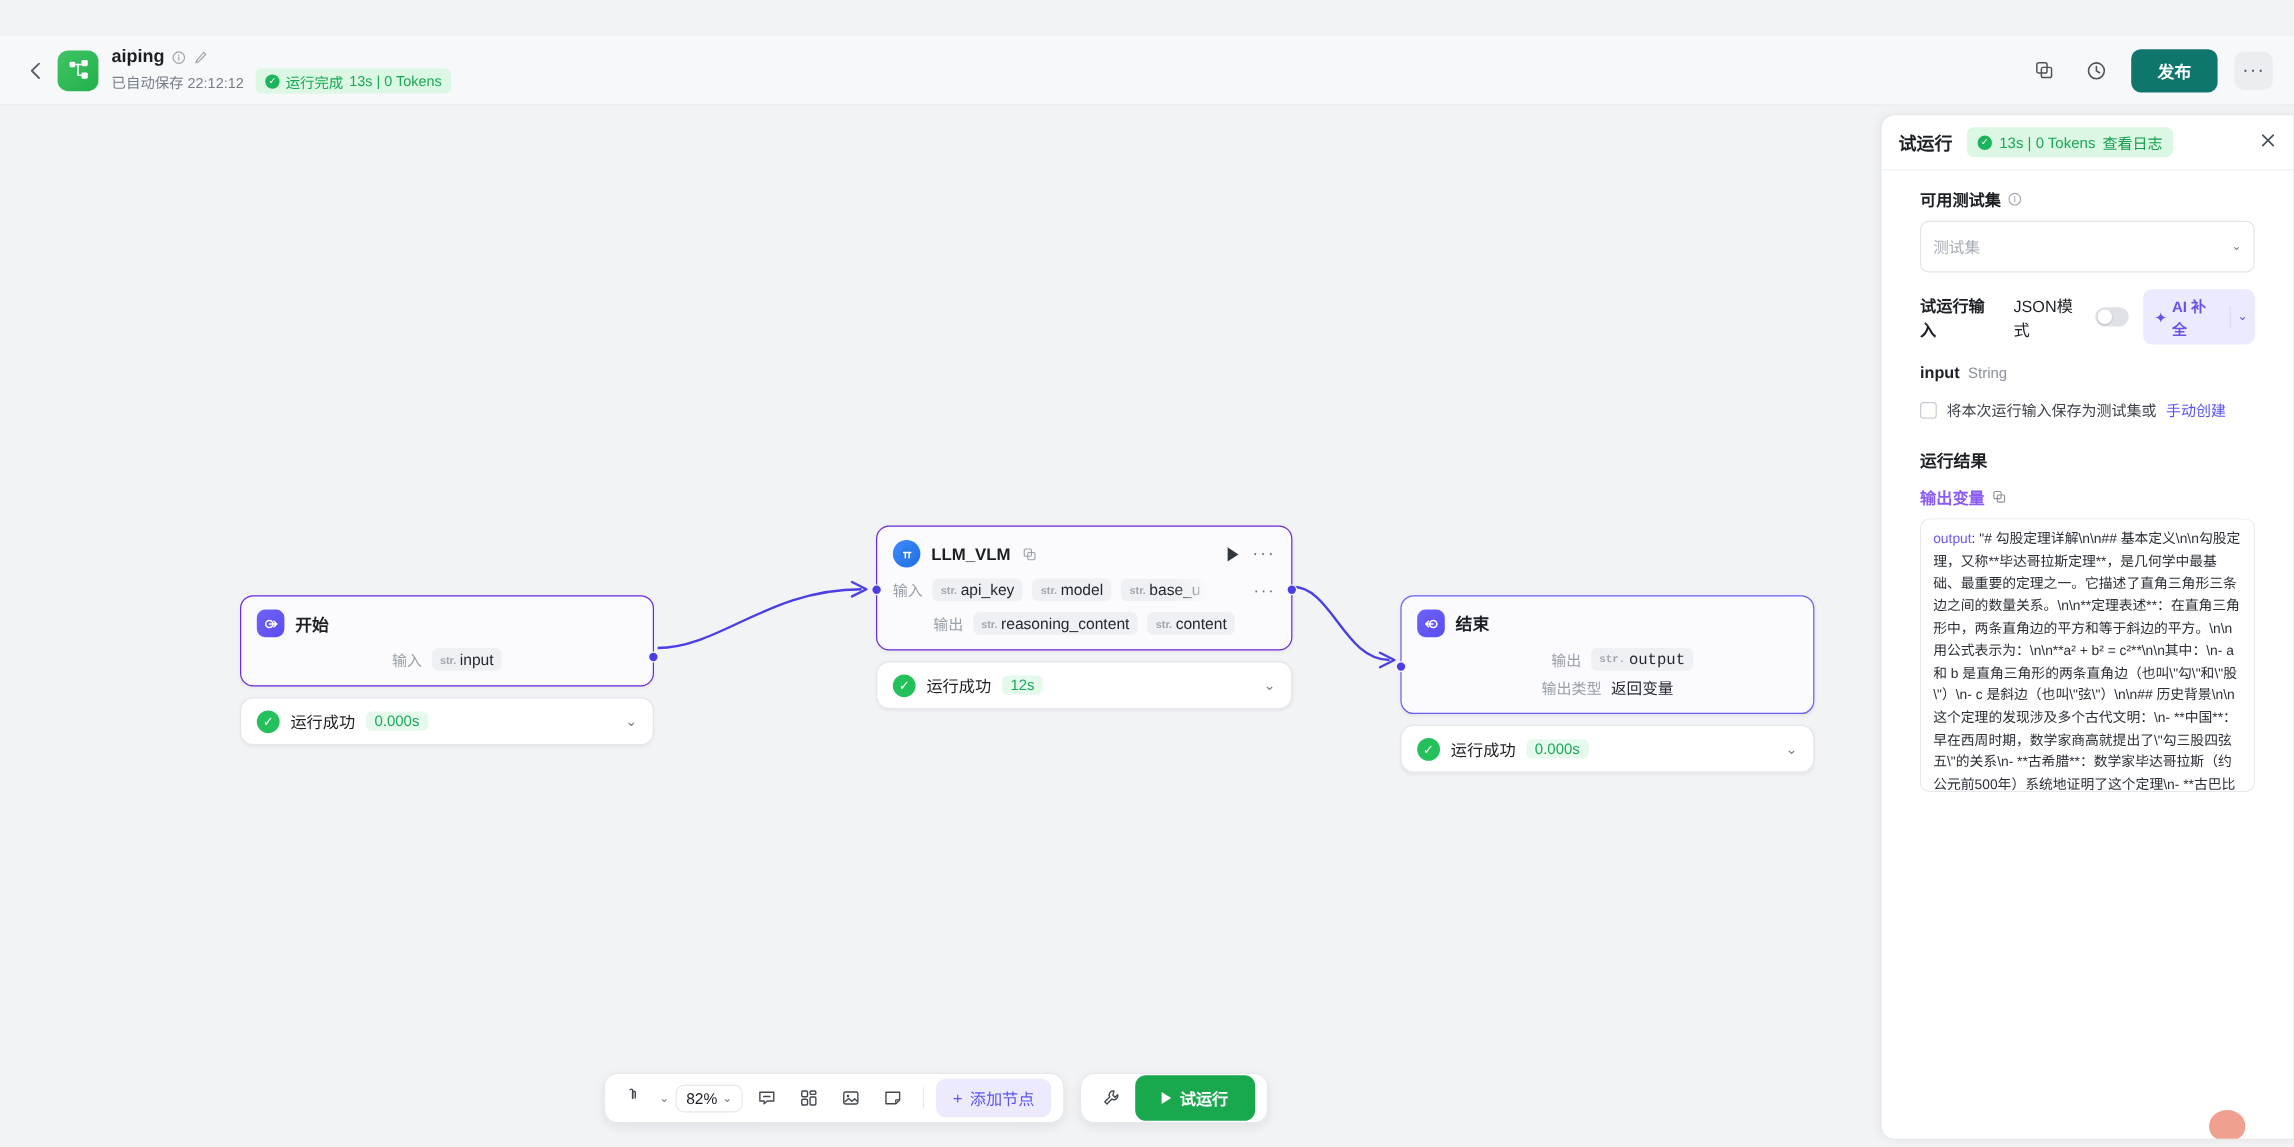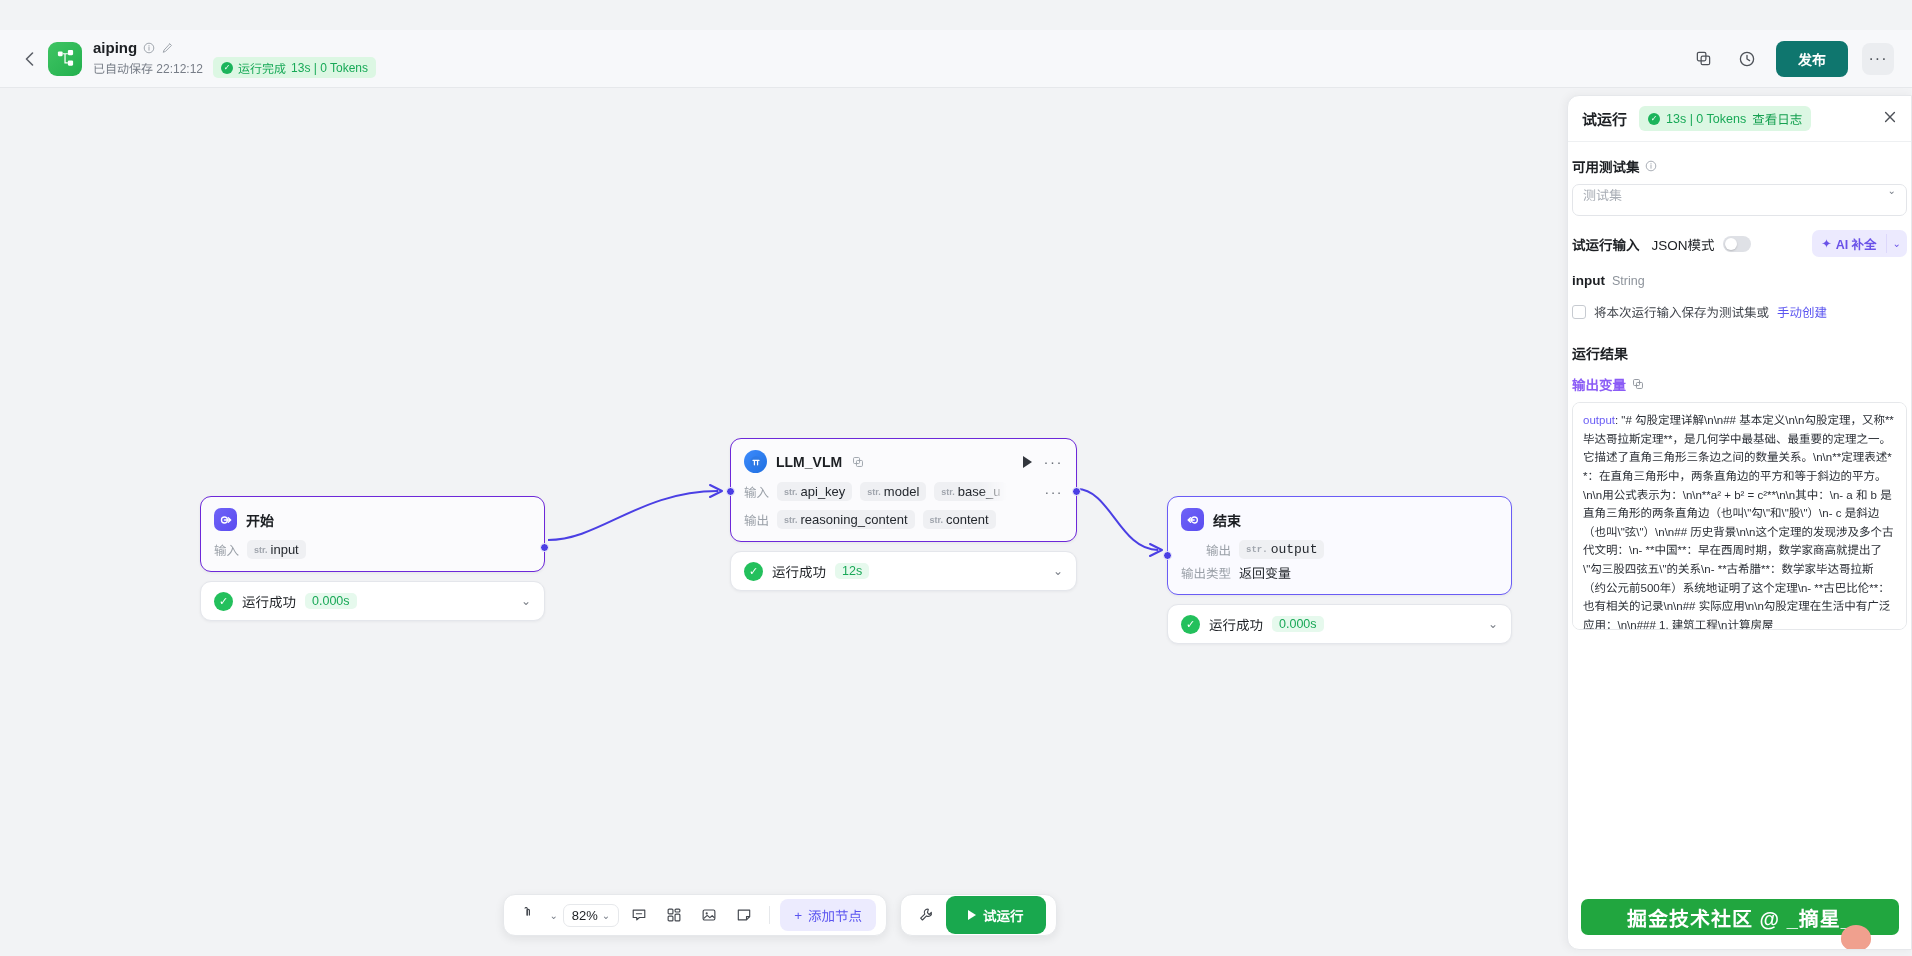--- a/index.html
+++ b/index.html
@@ -90,21 +90,21 @@
   .ico-end { background: linear-gradient(135deg,#6f63f7,#5a4cf0); }
   .ico-llm { background: linear-gradient(135deg,#3d8bfd,#1f6fe0); border-radius: 50%; }
   .node-title { font-size: 14px; font-weight: 600; color: #1c1f23; }
   .node-head-right { margin-left: auto; display: flex; align-items: center; gap: 12px; }
   .play-tri {
     width: 0; height: 0; border-left: 9px solid #32363d;
     border-top: 6px solid transparent; border-bottom: 6px solid transparent; cursor: pointer;
   }
   .dots3 { color: #6b7079; font-size: 15px; letter-spacing: 1.5px; cursor: pointer; line-height: 1; }
 
-  .node-row { display: flex; align-items: center; gap: 8px; margin-top: 9px; }
+  .node-row { display: flex; align-items: center; gap: 8px; margin-top: 9px; justify-content: center; }
   .row-label { font-size: 12.5px; color: #9aa0a8; flex: 0 0 auto; }
   .var-pill {
     display: inline-flex; align-items: baseline; gap: 3px;
     background: #eff0f3; border-radius: 5px; padding: 2px 7px;
     font-size: 13px; color: #24282e; max-width: 100%;
   }
   .var-pill .t { font-size: 9px; color: #a0a5ad; font-weight: 600; transform: translateY(-1px); }
   .var-pill.fade { -webkit-mask-image: linear-gradient(to right,#000 62%,transparent 100%);
                    mask-image: linear-gradient(to right,#000 62%,transparent 100%); }
   .row-dots { margin-left: auto; color: #6b7079; font-size: 14px; letter-spacing: 1.5px; cursor: pointer; }
@@ -177,27 +177,27 @@
     border-bottom: 1px solid #eef0f2;
   }
   .panel-title { font-size: 15px; font-weight: 600; color: #1c1f23; }
   .panel-chip {
     display: inline-flex; align-items: center; gap: 6px; background: #dcf7e3;
     border-radius: 6px; padding: 3px 9px; font-size: 12.5px; color: #18a957; font-weight: 500;
   }
   .panel-chip .link { color: #15a050; cursor: pointer; }
   .panel-close { margin-left: auto; color: #4d5158; font-size: 15px; cursor: pointer; }
 
-  .panel-body { padding: 14px 4px; }
+  .panel-body { padding: 14px 32px; }
   .lbl-row { display: flex; align-items: center; gap: 5px; margin-bottom: 8px; }
   .lbl { font-size: 13.5px; color: #1c1f23; font-weight: 600; }
   .info-ico { width: 13px; height: 13px; color: #a4a9b1; display:inline-flex; align-items:center; justify-content:center; }
   .select-box {
-    height: 32px; border: 1px solid #e3e5e9; border-radius: 7px;
-    display: flex; align-items: flex-start; padding: 0 10px; font-size: 13px; color: #a8adb5;
+    height: 43px; border: 1px solid #e3e5e9; border-radius: 7px;
+    display: flex; align-items: center; padding: 0 10px; font-size: 13px; color: #a8adb5;
     cursor: pointer; background: #fff;
   }
   .select-box .mini-chev { margin-left: auto; }
 
   .row2 { display: flex; align-items: center; gap: 12px; margin-top: 14px; }
   .json-mode { display: flex; align-items: center; gap: 8px; font-size: 13.5px; color: #1c1f23; }
   .toggle {
     width: 28px; height: 16px; border-radius: 9px; background: #dfe1e6;
     position: relative; cursor: pointer; flex: 0 0 auto;
   }
@@ -573,19 +573,16 @@
           <svg width="12" height="12" viewBox="0 0 14 14" fill="none">
               <rect x="1.8" y="1.8" width="7" height="7" rx="1.2" stroke="currentColor" stroke-width="1.1"></rect>
               <rect x="5.2" y="5.2" width="7" height="7" rx="1.2" stroke="currentColor" stroke-width="1.1"></rect>
             </svg>
         </span>
       </div>
 
       <div class="out-box"><span class="out-key">output</span><span>: "# 勾股定理详解\n\n## 基本定义\n\n勾股定理，又称**毕达哥拉斯定理**，是几何学中最基础、最重要的定理之一。它描述了直角三角形三条边之间的数量关系。\n\n**定理表述**：在直角三角形中，两条直角边的平方和等于斜边的平方。\n\n用公式表示为：\n\n**a² + b² = c²**\n\n其中：\n- a 和 b 是直角三角形的两条直角边（也叫\"勾\"和\"股\"）\n- c 是斜边（也叫\"弦\"）\n\n## 历史背景\n\n这个定理的发现涉及多个古代文明：\n- **中国**：早在西周时期，数学家商高就提出了\"勾三股四弦五\"的关系\n- **古希腊**：数学家毕达哥拉斯（约公元前500年）系统地证明了这个定理\n- **古巴比伦**：也有相关的记录\n\n## 实际应用\n\n勾股定理在生活中有广泛应用：\n\n### 1. 建筑工程\n计算房屋</span></div>
     </div>
 
-    <div class="watermark">
-      <span>掘金技术社区 @ _摘星_</span>
-    </div>
     <div class="wm-blob"></div>
   </div>
 
 </div>
 
 </body></html>

